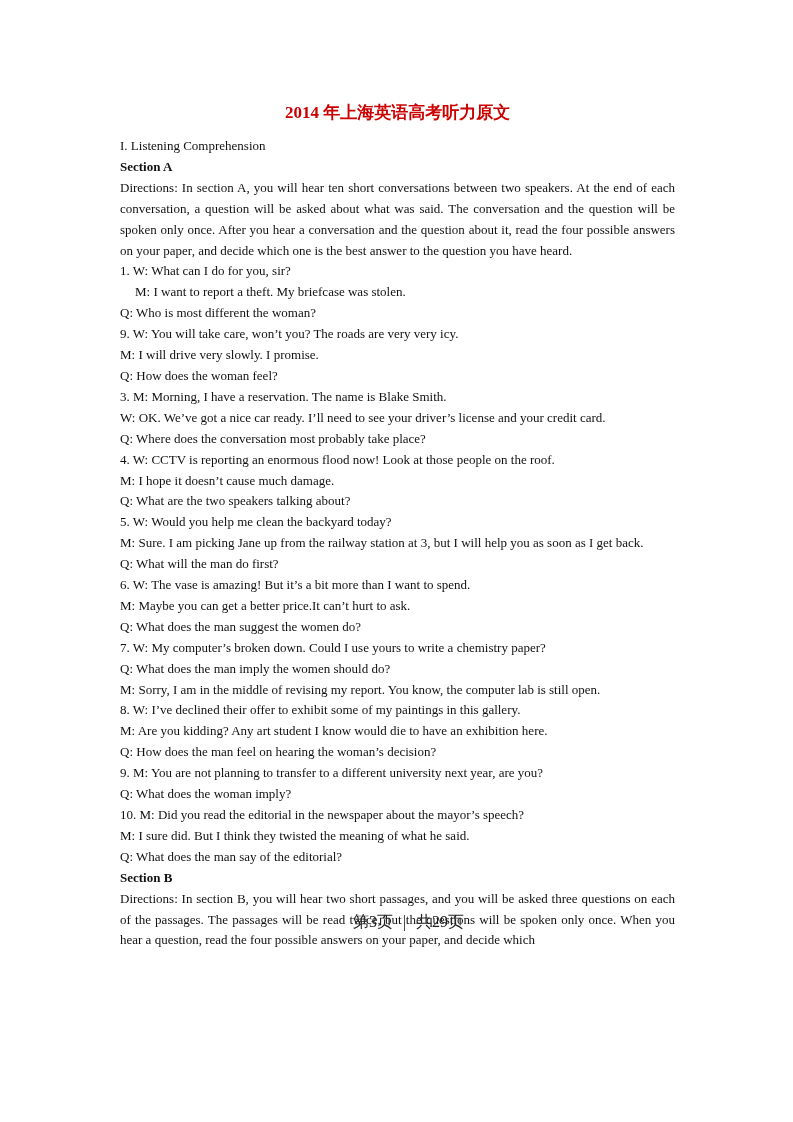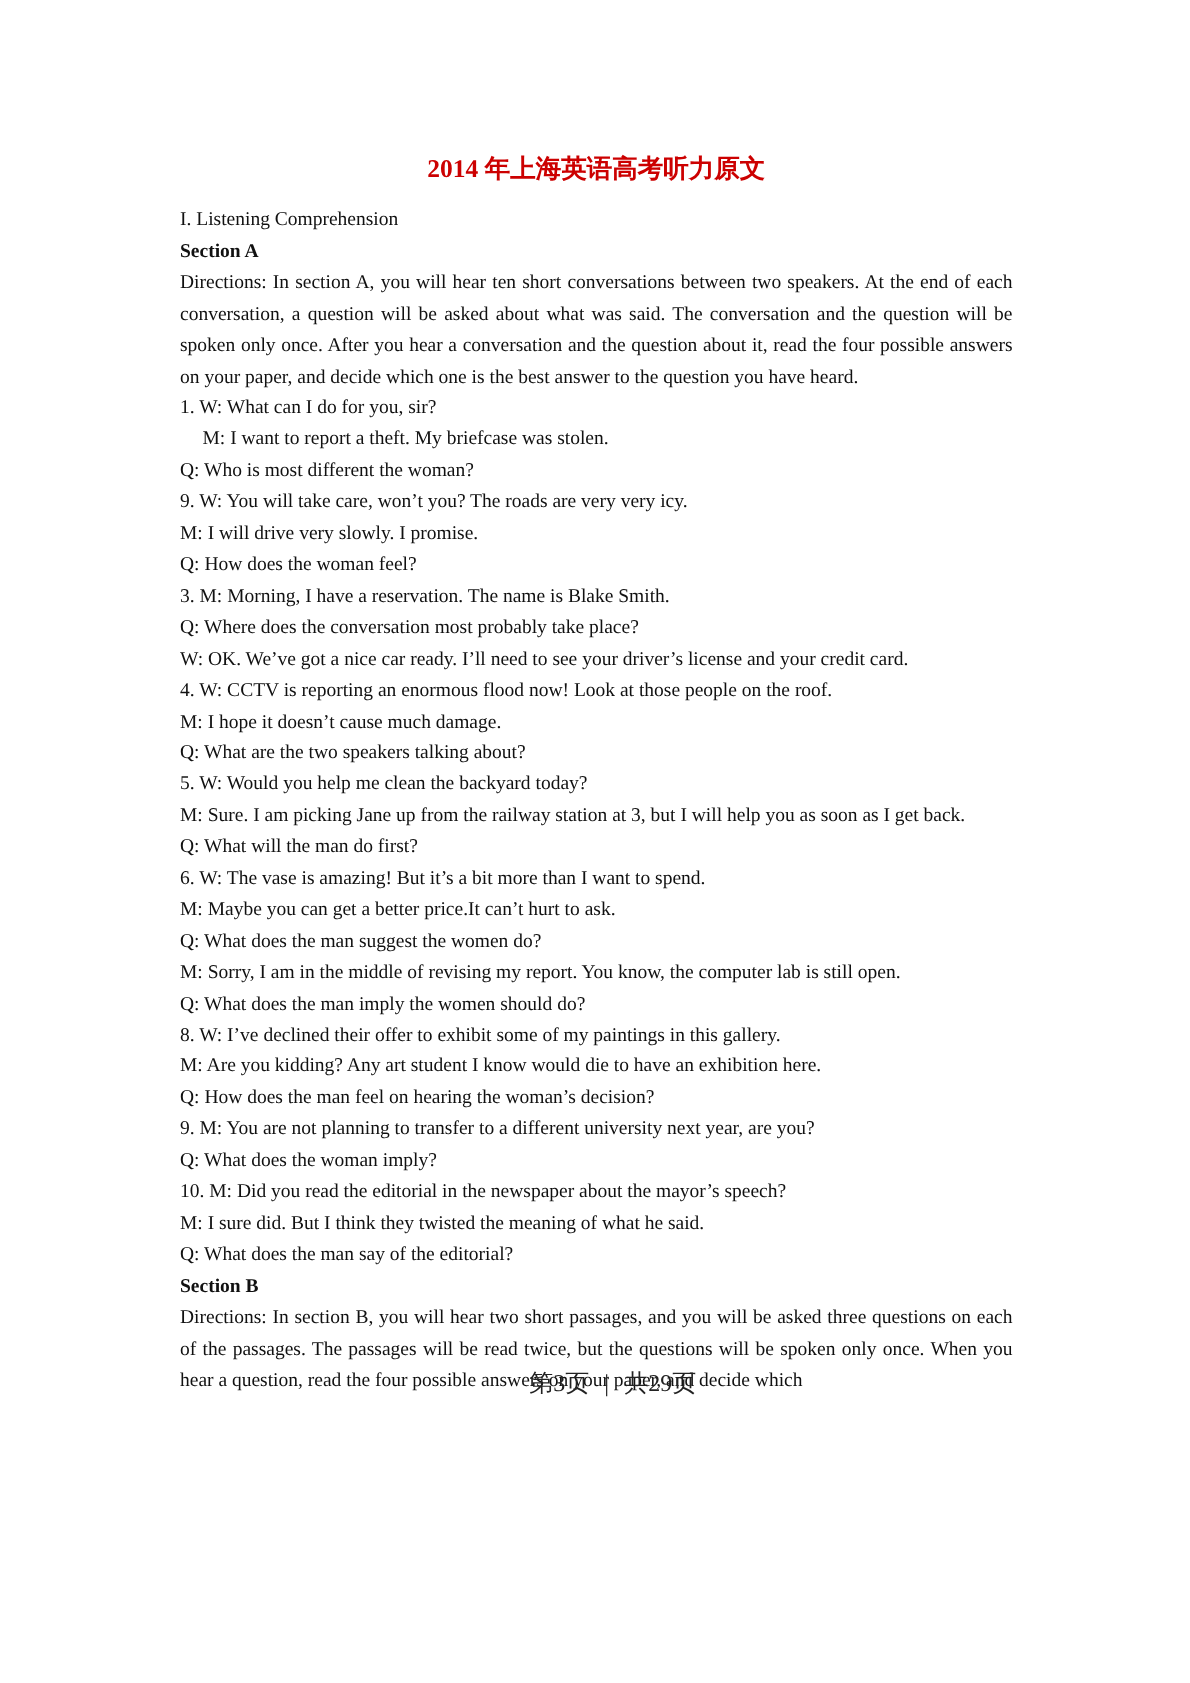--- a/index.html
+++ b/index.html
@@ -66,33 +66,34 @@
     <p>I. Listening Comprehension</p>
     <p class="bold">Section A</p>
     <p>Directions: In section A, you will hear ten short conversations between two speakers. At the end of each conversation, a question will be asked about what was said. The conversation and the question will be spoken only once. After you hear a conversation and the question about it, read the four possible answers on your paper, and decide which one is the best answer to the question you have heard.</p>
     <p>1. W: What can I do for you, sir?</p>
     <p class="indent-1">M: I want to report a theft. My briefcase was stolen.</p>
     <p>Q: Who is most different the woman?</p>
     <p>9. W: You will take care, won’t you? The roads are very very icy.</p>
     <p>M: I will drive very slowly. I promise.</p>
     <p>Q: How does the woman feel?</p>
     <p>3. M: Morning, I have a reservation. The name is Blake Smith.</p>
+    <p>W: OK. We’ve got a nice car ready. I’ll need to see your driver’s license and your credit card.</p>
     <p>Q: Where does the conversation most probably take place?</p>
-    <p>W: OK. We’ve got a nice car ready. I’ll need to see your driver’s license and your credit card.</p>
     <p>4. W: CCTV is reporting an enormous flood now! Look at those people on the roof.</p>
     <p>M: I hope it doesn’t cause much damage.</p>
     <p>Q: What are the two speakers talking about?</p>
     <p>5. W: Would you help me clean the backyard today?</p>
     <p>M: Sure. I am picking Jane up from the railway station at 3, but I will help you as soon as I get back.</p>
     <p>Q: What will the man do first?</p>
     <p>6. W: The vase is amazing! But it’s a bit more than I want to spend.</p>
     <p>M: Maybe you can get a better price.It can’t hurt to ask.</p>
     <p>Q: What does the man suggest the women do?</p>
+    <p>7. W: My computer’s broken down. Could I use yours to write a chemistry paper?</p>
+    <p>Q: What does the man imply the women should do?</p>
     <p>M: Sorry, I am in the middle of revising my report. You know, the computer lab is still open.</p>
-    <p>Q: What does the man imply the women should do?</p>
     <p>8. W: I’ve declined their offer to exhibit some of my paintings in this gallery.</p>
     <p>M: Are you kidding? Any art student I know would die to have an exhibition here.</p>
     <p>Q: How does the man feel on hearing the woman’s decision?</p>
     <p>9. M: You are not planning to transfer to a different university next year, are you?</p>
     <p>Q: What does the woman imply?</p>
     <p>10. M: Did you read the editorial in the newspaper about the mayor’s speech?</p>
     <p>M: I sure did. But I think they twisted the meaning of what he said.</p>
     <p>Q: What does the man say of the editorial?</p>
     <p class="bold">Section B</p>
     <p>Directions: In section B, you will hear two short passages, and you will be asked three questions on each of the passages. The passages will be read twice, but the questions will be spoken only once.    When you hear a question, read the four possible answers on your paper, and decide which</p>

